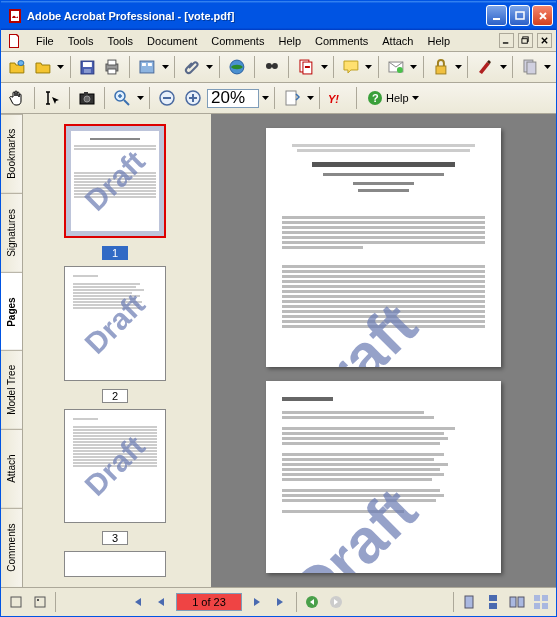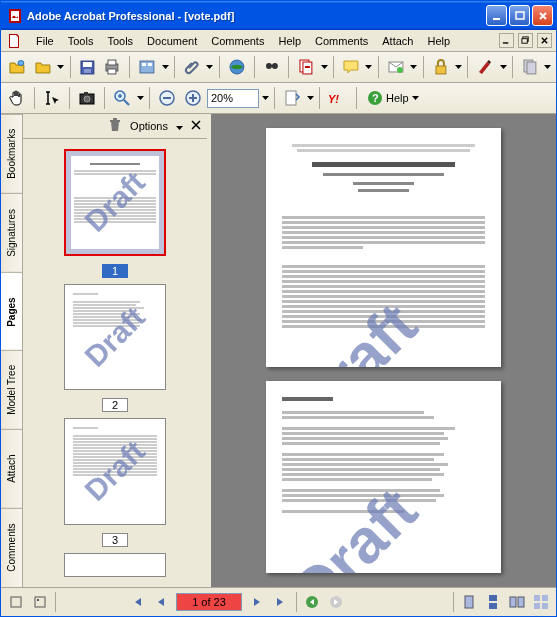--- a/index.html
+++ b/index.html
@@ -16,21 +16,21 @@
 .win-btn svg{width:12px;height:12px;}
 .menubar{height:22px;background:#ece9d8;border-bottom:1px solid #aca899;display:flex;align-items:center;padding:0 4px;}
 .menu-ico{width:18px;height:18px;margin-right:6px;display:flex;align-items:center;justify-content:center;}
 .menu-item{padding:2px 7px;cursor:default;}
 .mdi-btns{margin-left:auto;display:flex;gap:4px;}
 .mdi-btn{width:15px;height:15px;border:1px solid #aca899;background:#ece9d8;display:flex;align-items:center;justify-content:center;}
 .toolbar{height:31px;border-bottom:1px solid #aca899;background:linear-gradient(to bottom,#f6f4ec 0%,#ece9d8 100%);display:flex;align-items:center;padding:0 4px;gap:2px;}
 .tb-btn{min-width:22px;height:22px;padding:0 2px;display:flex;align-items:center;justify-content:center;border:1px solid transparent;cursor:default;}
 .tb-sep{width:1px;height:22px;background:#aca899;margin:0 3px;}
 .tb-dropdown{width:8px;display:flex;align-items:center;justify-content:center;}
-.zoom-input{width:52px;height:19px;border:1px solid #7f9db9;background:#fff;padding:0 3px;display:flex;align-items:center;font-size:11px;}
+.zoom-input{width:52px;height:19px;border:1px solid #7f9db9;background:#fff;padding:0 3px;display:flex;align-items:center;font-size:17px;}
 .content{flex:1;display:flex;overflow:hidden;background:#999;}
 .sidetabs{width:22px;background:#ece9d8;border-right:1px solid #aca899;display:flex;flex-direction:column;}
 .sidetab{flex:1;min-height:60px;border-bottom:1px solid #aca899;display:flex;align-items:center;justify-content:center;writing-mode:vertical-rl;transform:rotate(180deg);font-size:10px;padding:6px 0;cursor:default;background:linear-gradient(to right,#f6f4ec,#ece9d8);}
 .sidetab.active{background:#fff;font-weight:bold;}
 .thumbs-panel{width:188px;background:#ece9d8;display:flex;flex-direction:column;border-right:4px solid #ece9d8;}
 .thumbs-header{height:25px;border-bottom:1px solid #aca899;display:flex;align-items:center;padding:0 6px;gap:8px;}
 .thumbs-header .spacer{flex:1;}
 .thumbs-scroll{flex:1;overflow:auto;padding:10px;display:flex;flex-direction:column;align-items:center;gap:6px;background:#ece9d8;}
 .thumb{width:102px;height:132px;background:#fff;border:1px solid #888;position:relative;display:flex;align-items:center;justify-content:center;overflow:hidden;}
 .thumb.sel{border:2px solid #d00;}
@@ -358,35 +358,20 @@
     <div class="sidetabs">
       <div class="sidetab">Bookmarks</div>
       <div class="sidetab">Signatures</div>
       <div class="sidetab active">Pages</div>
       <div class="sidetab">Model Tree</div>
       <div class="sidetab">Attach</div>
       <div class="sidetab">Comments</div>
     </div>
 
     <div class="thumbs-panel">
-      <div class="thumbs-header">
-        <span class="spacer"></span>
-        <span><svg width="14" height="14" viewBox="0 0 14 14">
-              <path fill="#777" d="M3 4h8l-1 9H4z"></path>
-              <rect x="2" y="2" width="10" height="2" fill="#777"></rect>
-              <rect x="5" y="0" width="4" height="2" fill="#777"></rect>
-            </svg></span>
-        <span style="cursor:default">Options</span>
-        <span><svg width="7" height="4">
-              <path d="M0 0h7L3.5 4z" fill="#000"></path>
-            </svg></span>
-        <span><svg width="10" height="10">
-              <path d="M1 1l8 8M9 1l-8 8" stroke="#000" stroke-width="1.5"></path>
-            </svg></span>
-      </div>
       <div class="thumbs-scroll">
         <div class="thumb sel">
           <div class="thumb-overlay"></div>
           <div class="page-content-mini">
               <div class="mini-line" style="width:60%;margin:4px auto;background:#888"></div>
               <div class="mini-line"></div>
               <div class="mini-line"></div>
               <div style="height:20px"></div>
               <div class="mini-line"></div>
               <div class="mini-line"></div>

